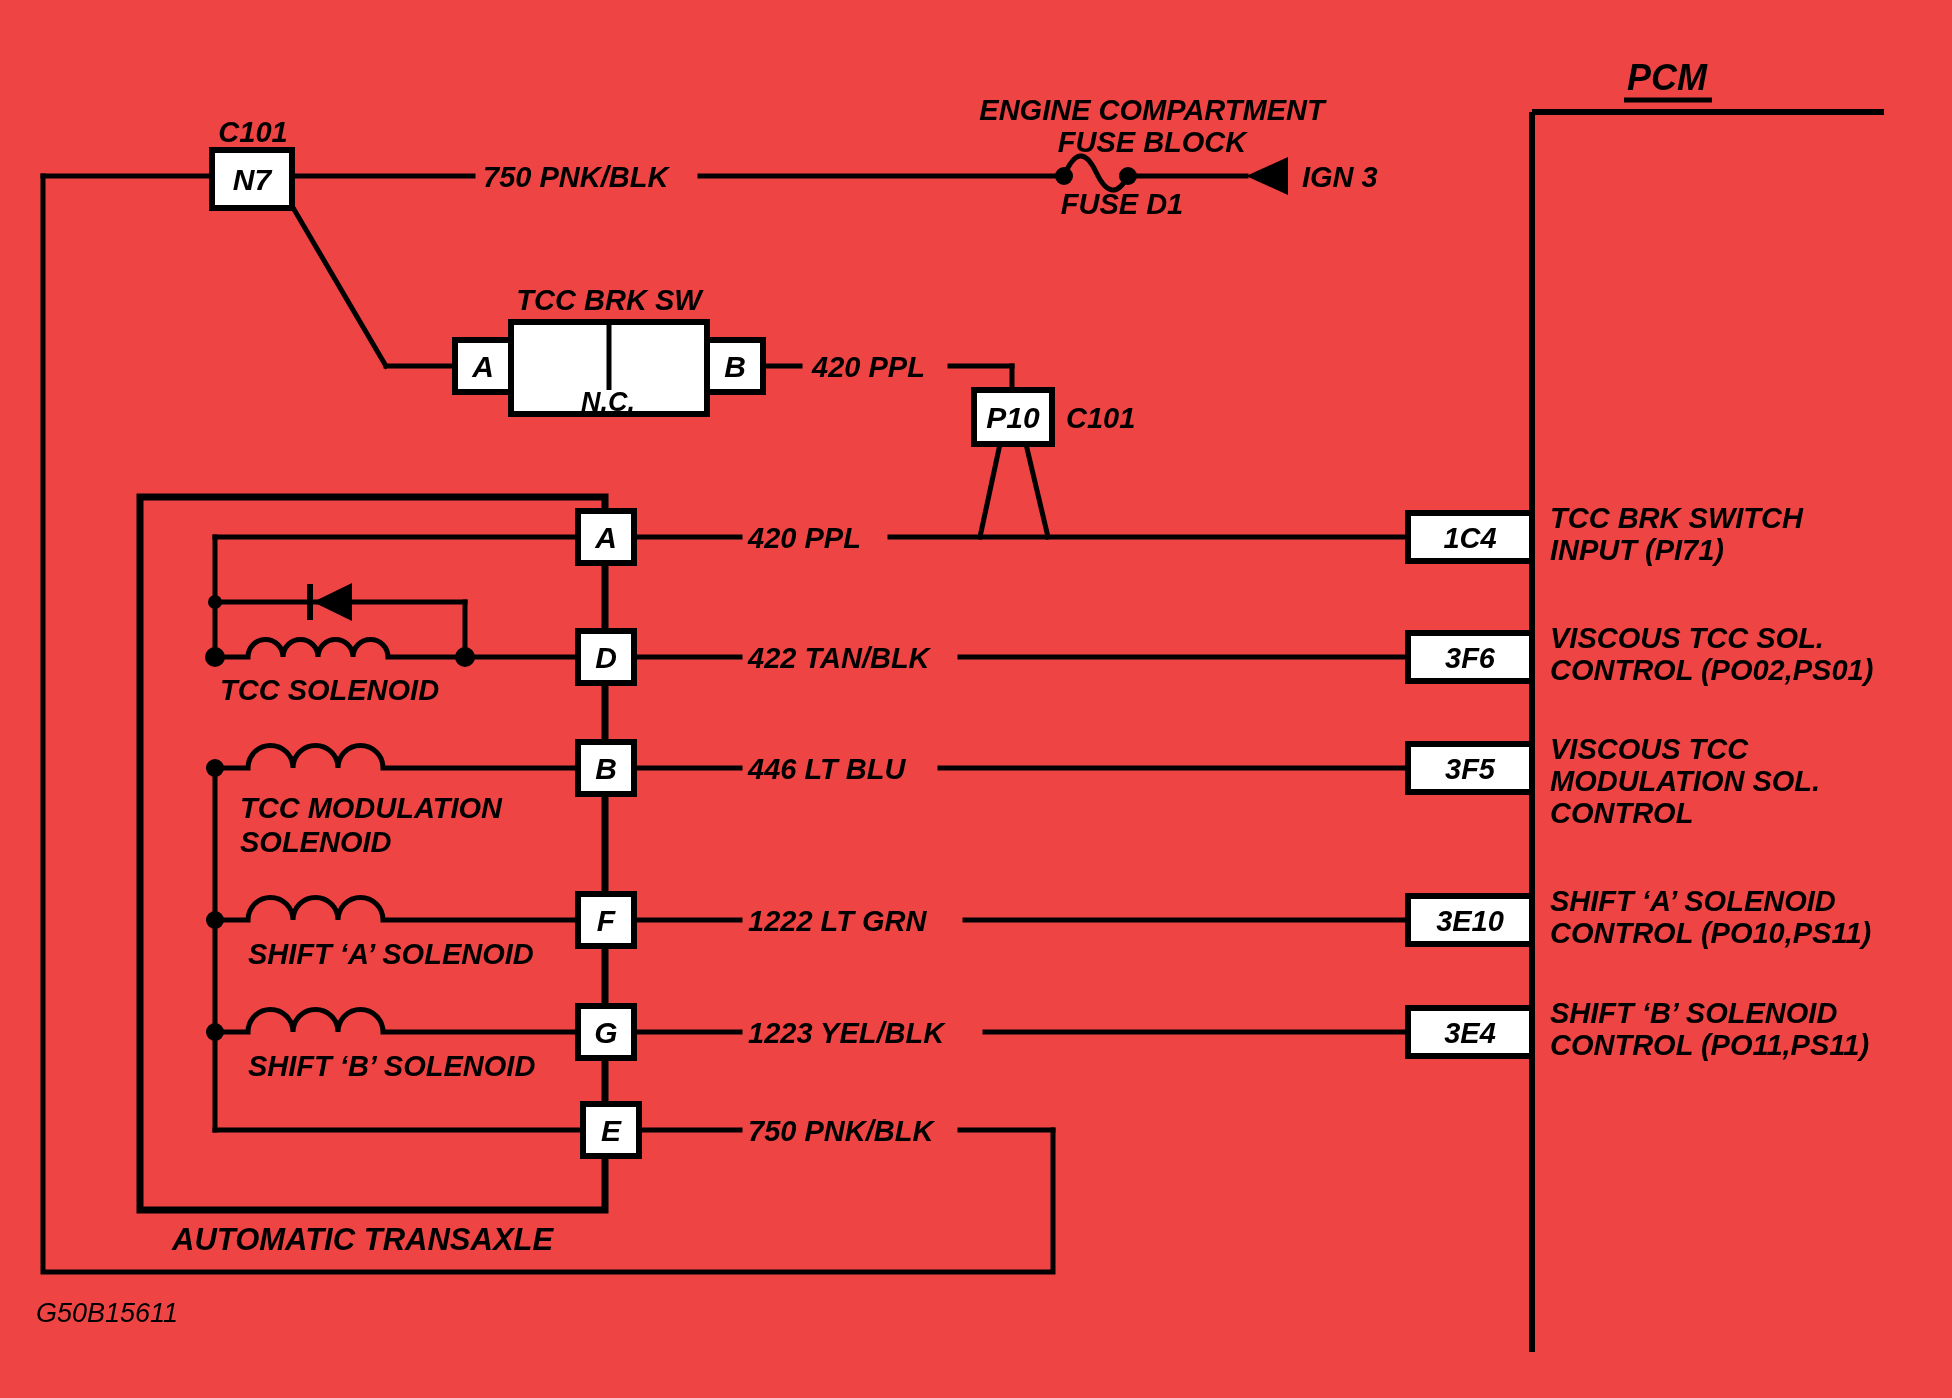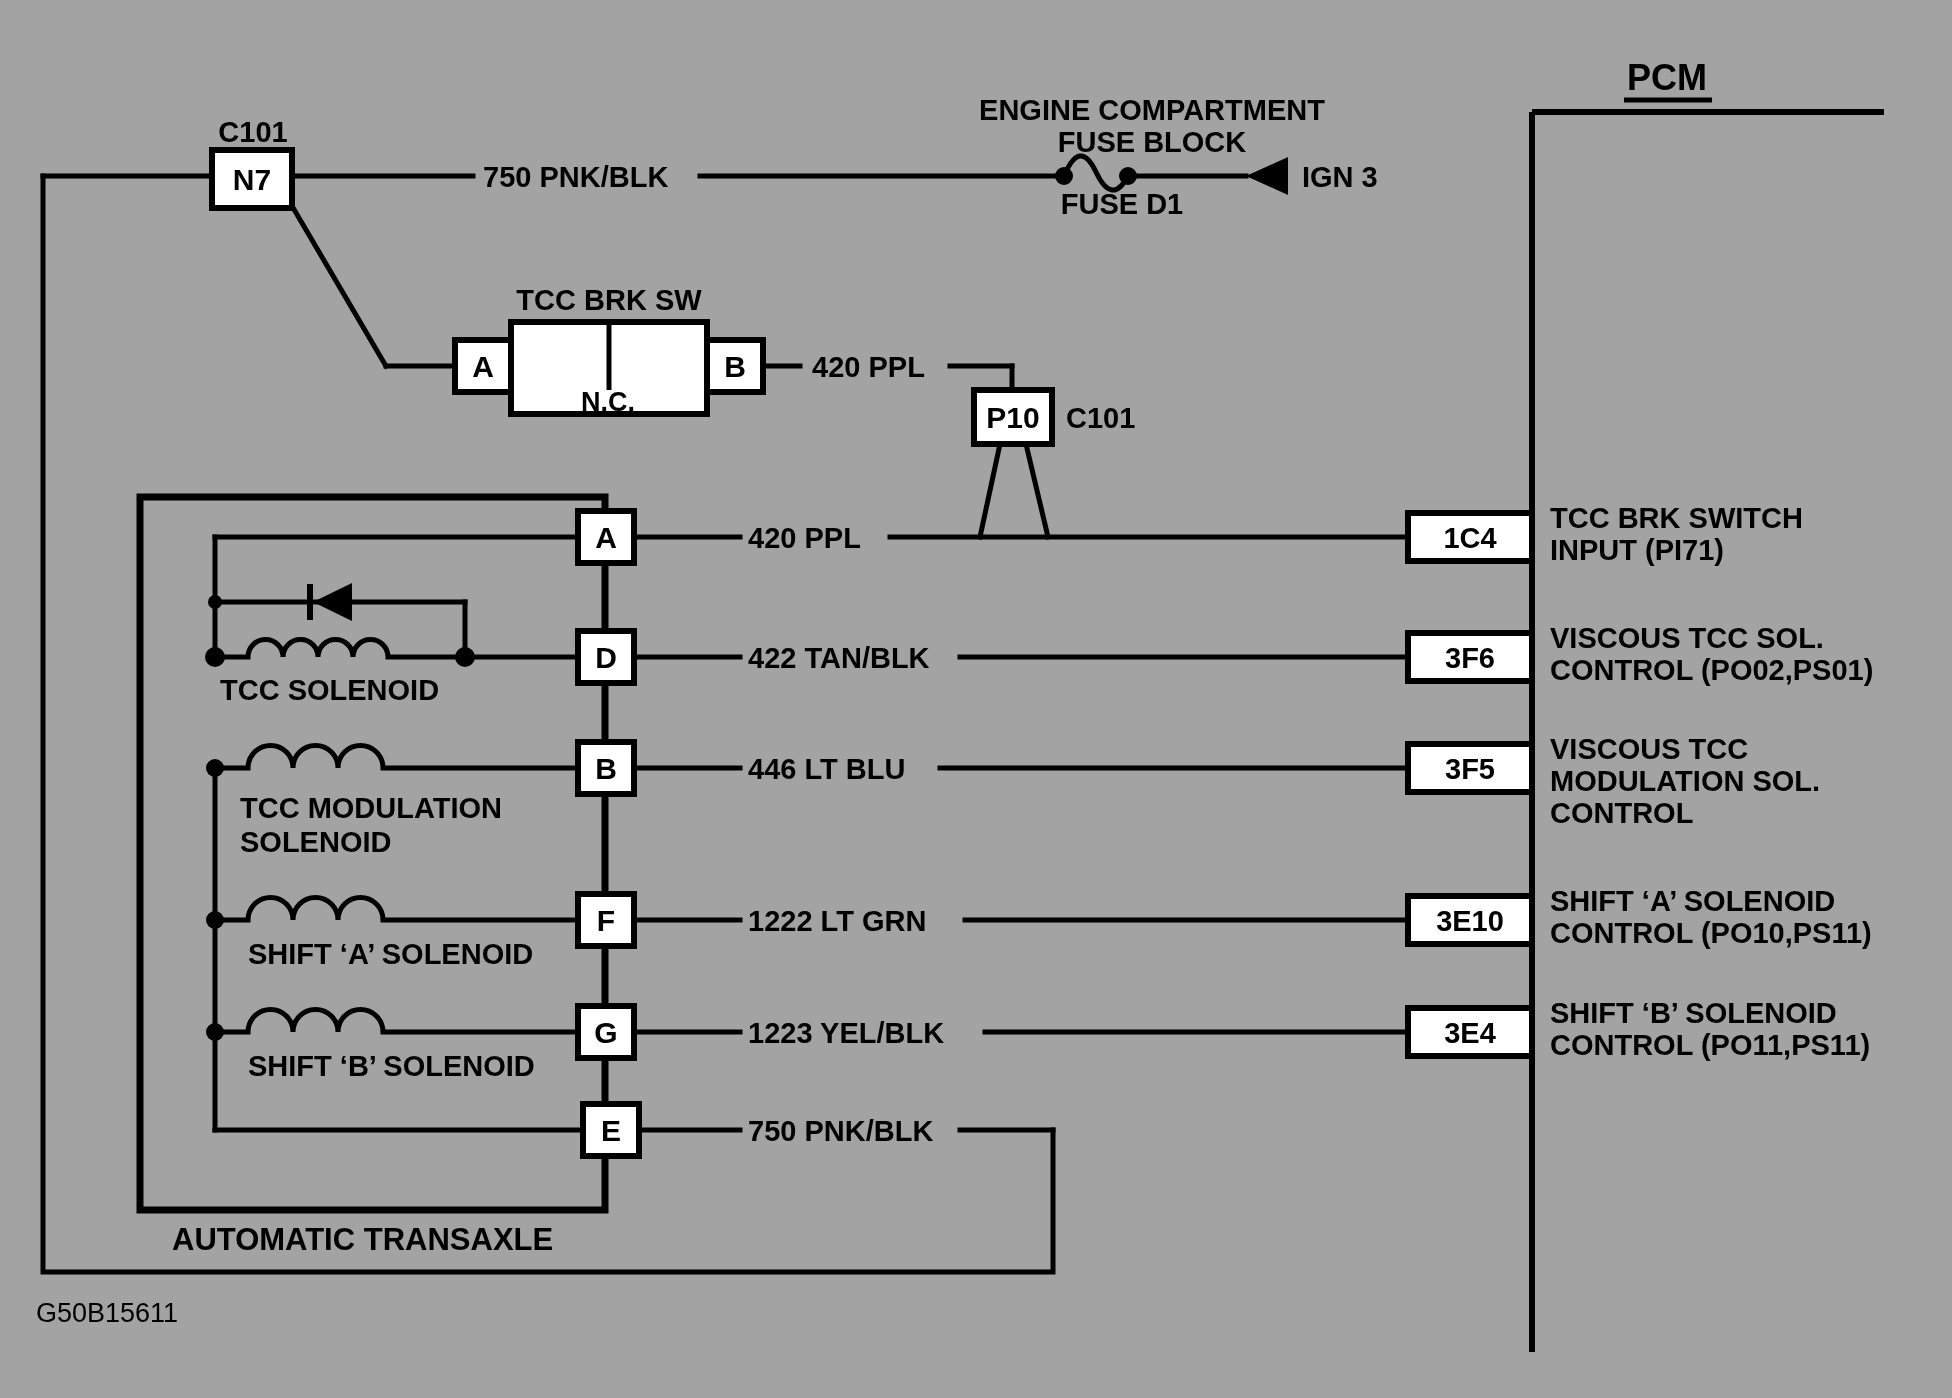--- a/index.html
+++ b/index.html
@@ -1,16 +1,16 @@
 <!DOCTYPE html>
 <html><head>
 <meta charset="utf-8">
 <style>
   html,body{margin:0;padding:0;background:#ffffff;}
-  .stage{position:relative;width:1952px;height:1398px;background:#a3a3a3;overflow:hidden;}
+  .stage{position:relative;width:1952px;height:1398px;background:#ef4444;overflow:hidden;font-style:italic;}
   svg{position:absolute;left:0;top:0;}
   text{font-family:"Liberation Sans","DejaVu Sans",sans-serif;font-weight:700;fill:#000;}
   .t  {font-size:29px;}
   .tb {font-size:36px;}
   .tl {font-size:31px;}
   .ts {font-size:27px;}
   .tm {font-size:30px;}
   .mid{text-anchor:middle;}
 </style>
 </head>

